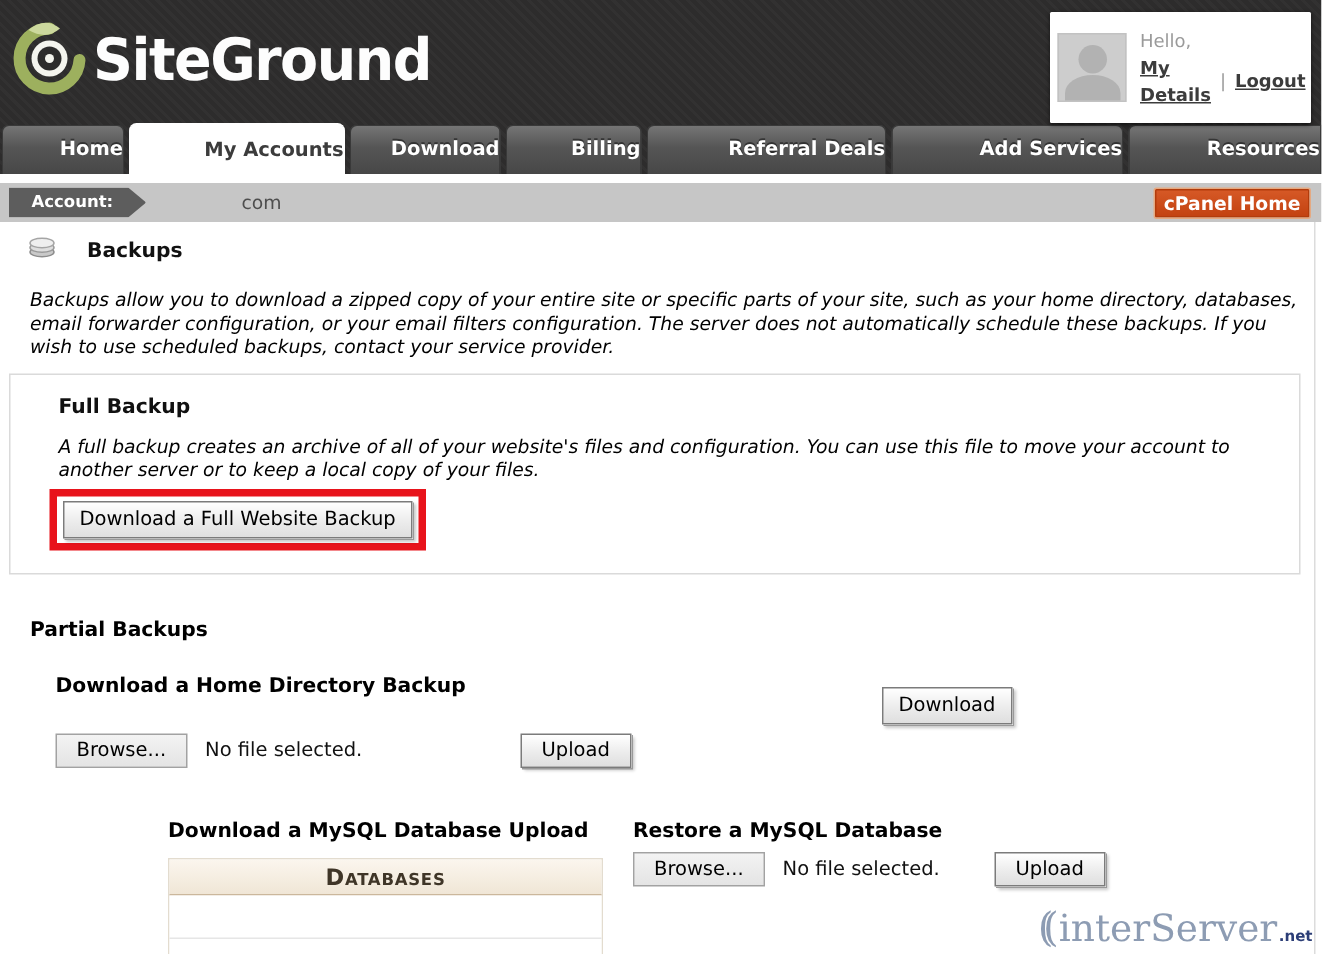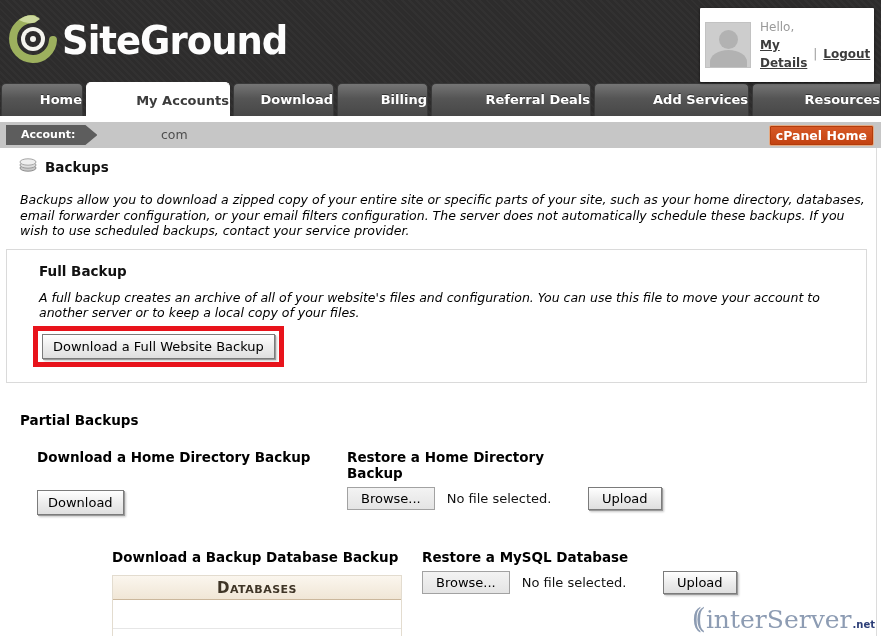--- a/index.html
+++ b/index.html
@@ -69,21 +69,21 @@
   .acct-domain { position: absolute; left: 161px; top: 0; line-height: 26px; font-size: 12.5px; color: #4e4e4e; }
   .cpanel-btn {
     position: absolute; right: 7px; top: 3px; height: 21px; line-height: 19px;
     padding: 0 6px; font-size: 12.5px; font-weight: bold; color: #fff;
     background: linear-gradient(#d75a27, #c24110); border: 1px solid #e5a981;
     box-shadow: inset 0 0 0 1px #b23c0c; border-radius: 2px; cursor: pointer;
   }
 
   
   .content { position: relative; }
-  .page-title { display: flex; align-items: center; gap: 8px; margin: 9px 0 0 19px; }
+  .page-title { display: flex; align-items: center; gap: 21px; margin: 9px 0 0 19px; }
   .page-title-text { font-size: 13.5px; font-weight: bold; color: #111; }
   .intro {
     margin: 16px 20px 0 20px; width: 845px;
     font-size: 12.5px; font-style: italic; line-height: 15.5px; color: #000;
   }
   .full-box { margin: 10px 14px 0 6px; border: 1px solid #dadada; padding: 13px 14px 15px 32px; }
   .full-title { font-size: 13.5px; font-weight: bold; color: #111; }
   .full-desc { margin-top: 11px; width: 830px; font-size: 12.5px; font-style: italic; line-height: 15.5px; }
   .red-highlight { display: inline-block; border: 5px solid #e8131b; padding: 3px 4px; margin: 5px 0 0 -6px; }
 
@@ -200,36 +200,35 @@
     <div class="full-desc">A full backup creates an archive of all of your website's files and configuration. You can use this file to move your account to another server or to keep a local copy of your files.</div>
     <div class="red-highlight">
       <button class="btn">Download a Full Website Backup</button>
     </div>
   </div>
 
   <div class="partial-title">Partial Backups</div>
 
   <div class="pgrid sec-home">
     <div class="col-head">Download a Home Directory Backup</div>
-    <div class="col-head">Restore a Home Directory Backup</div>
     <div></div>
     <div class="col-body">
       <button class="btn">Download</button>
     </div>
     <div class="file-row">
       <button class="btn btn-browse">Browse...</button>
       <span class="file-status">No file selected.</span>
     </div>
     <div class="upload-cell">
       <button class="btn btn-upload">Upload</button>
     </div>
   </div>
 
   <div class="pgrid sec-mysql">
-    <div class="col-head">Download a Backup Database Backup</div>
+    <div class="col-head">Download a MySQL Database Upload</div>
     <div class="col-head">Restore a MySQL Database</div>
     <div></div>
     <div>
       <div class="db-table">
         <div class="db-head">Databases</div>
         <div class="db-row"></div>
         <div class="db-row"></div>
 
       </div>
     </div>

